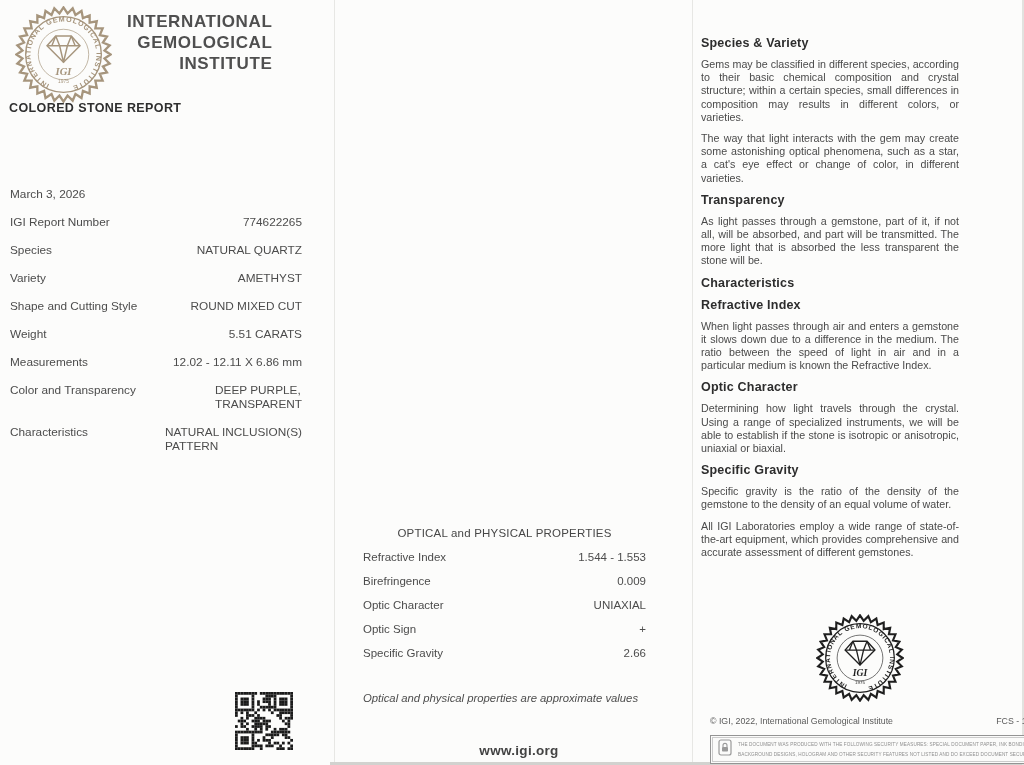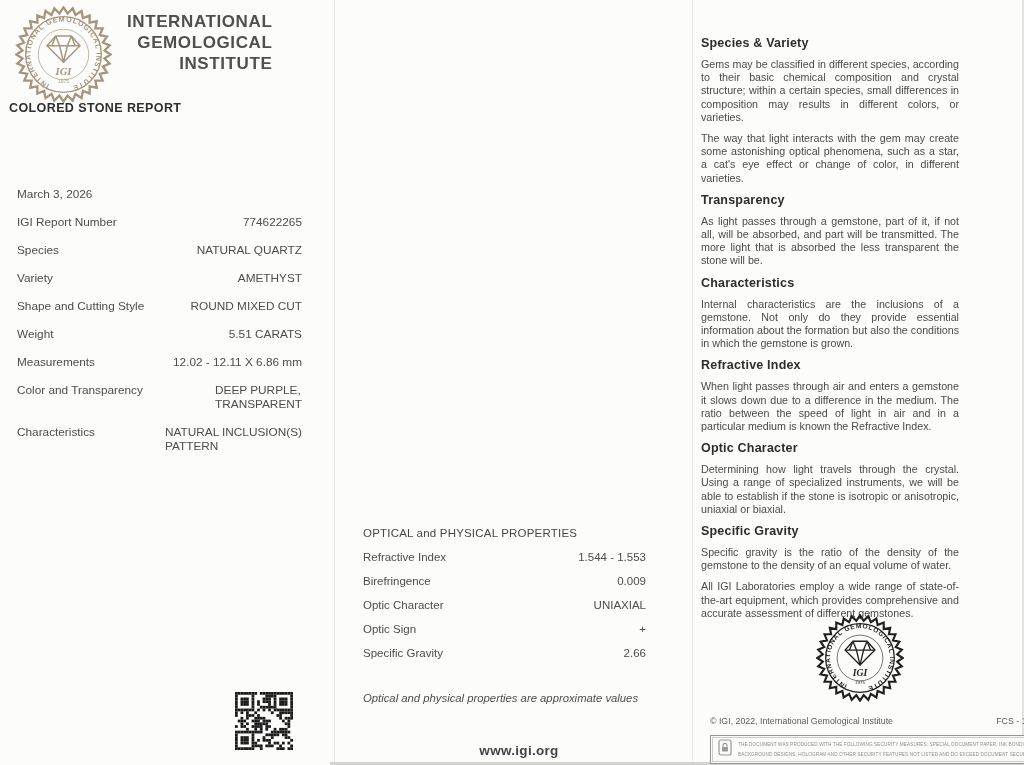--- a/index.html
+++ b/index.html
@@ -14,30 +14,30 @@
   
   .brand-seal{position:absolute;left:15px;top:6px;width:97px;height:97px;}
   .brand-text{position:absolute;left:127px;top:11px;font-size:17px;font-weight:700;
     color:#4f4f4f;letter-spacing:.6px;line-height:21px;text-align:right;}
   .report-title{position:absolute;left:9px;top:101px;font-size:12.5px;font-weight:700;
     color:#2f2f2f;letter-spacing:.4px;}
 
   
   .fields{position:absolute;left:10px;top:187px;width:292px;font-size:11.8px;line-height:14px;color:#4c4c4c;}
   .field-row{display:flex;justify-content:space-between;align-items:flex-start;margin-bottom:14px;}
-  .field-row .lbl{text-align:center;white-space:nowrap;margin-left:7px;}
+  .field-row .lbl{text-align:center;white-space:nowrap;}
   .field-row .val{text-align:left;}
   .field-row .val span{display:block;}
   .date-row{margin-bottom:14px;}
 
   
   .qr{position:absolute;left:235px;top:692px;width:58px;height:58px;}
 
   
-  .props{position:absolute;left:363px;top:526px;width:283px;font-size:11.5px;line-height:14px;color:#4c4c4c;}
+  .props{position:absolute;left:363px;top:526px;width:283px;font-size:11.5px;line-height:14px;color:#4c4c4c;text-align:center;}
   .props-title{font-weight:400;letter-spacing:.2px;margin:0 0 10px 0;color:#474747;}
   .prop-row{display:flex;justify-content:space-between;margin-bottom:10px;}
   .props-note{position:absolute;left:363px;top:692px;width:300px;font-size:11.3px;font-style:italic;color:#4c4c4c;}
   .website{position:absolute;left:359px;top:743px;width:320px;text-align:center;
     font-size:13.5px;font-weight:700;color:#434343;letter-spacing:.3px;}
 
   
   .info{position:absolute;left:701px;top:36px;width:258px;}
   .info h3{margin:0 0 8px 0;font-size:12.5px;font-weight:700;color:#2d2d2d;letter-spacing:.2px;}
   .info p{margin:0 0 8px 0;font-size:10.7px;line-height:13.2px;text-align:justify;color:#4a4a4a;}
@@ -416,21 +416,20 @@
       <h3>Species &amp; Variety</h3>
       <p>Gems may be classified in different species, according to their basic chemical composition and crystal structure; within a certain species, small differences in composition may results in different colors, or varieties.</p>
       <p>The way that light interacts with the gem may create some astonishing optical phenomena, such as a star, a cat's eye effect or change of color, in different varieties.</p>
     </div>
     <div class="sec">
       <h3>Transparency</h3>
       <p>As light passes through a gemstone, part of it, if not all, will be absorbed, and part will be transmitted. The more light that is absorbed the less transparent the stone will be.</p>
     </div>
     <div class="sec">
       <h3>Characteristics</h3>
-      <p>Internal characteristics are the inclusions of a gemstone. Not only do they provide essential information  about the formation but also the conditions in which the gemstone is grown.</p>
     </div>
     <div class="sec">
       <h3>Refractive Index</h3>
       <p>When light passes through air and enters a gemstone it slows down due to a difference in the medium. The ratio between the speed of light in air and in a particular medium is known the Refractive Index.</p>
     </div>
     <div class="sec">
       <h3>Optic Character</h3>
       <p>Determining how light travels through the crystal. Using a range of specialized instruments, we will be able to establish if the stone is isotropic or anisotropic, uniaxial or biaxial.</p>
     </div>
     <div class="sec">

